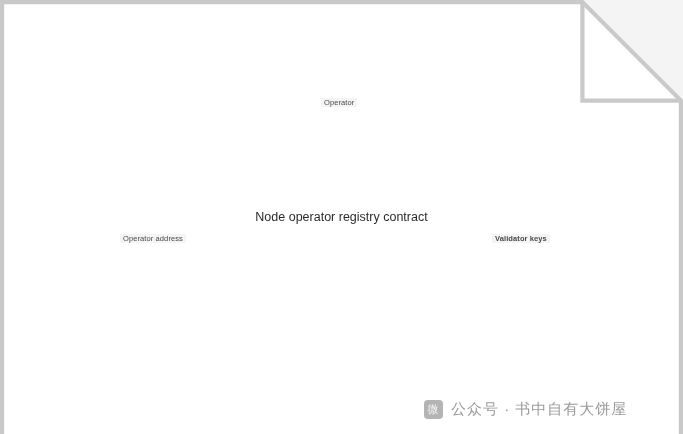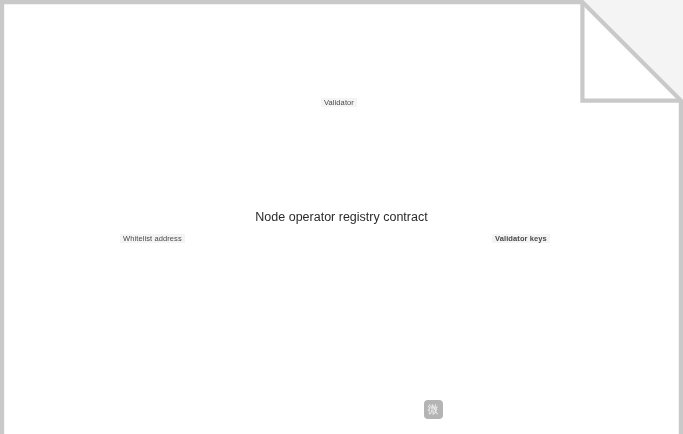--- a/index.html
+++ b/index.html
@@ -160,21 +160,22 @@
   </div>
 
   <div id="node-registry-contract">
     <svg class="doc-shape" viewBox="0 0 163 107" preserveAspectRatio="none">
       <path d="M0.5,0.5 L139,0.5 L162.5,24 L162.5,106.5 L0.5,106.5 Z" fill="#ffffff" stroke="#c9c9c9" stroke-width="1"></path>
       <path d="M139,0.5 L139,24 L162.5,24" fill="none" stroke="#c9c9c9" stroke-width="1"></path>
     </svg>
     <div class="doc-label">Node operator registry contract</div>
   </div>
 
-  <div class="edge-label" id="label-whitelist">Validator</div>
-  <div class="edge-label" id="label-operator-address">Whitelist address</div>
+  <div class="edge-label" id="label-whitelist">Operator</div>
+  <div class="edge-label" id="label-operator-address">Operator address</div>
   <div class="edge-label" id="label-validator-keys">Validator keys</div>
 
   <div id="watermark">
     <span class="wm-badge">微</span>
+    <span>公众号 · 书中自有大饼屋</span>
   </div>
 
 </div>
 
 </body></html>

